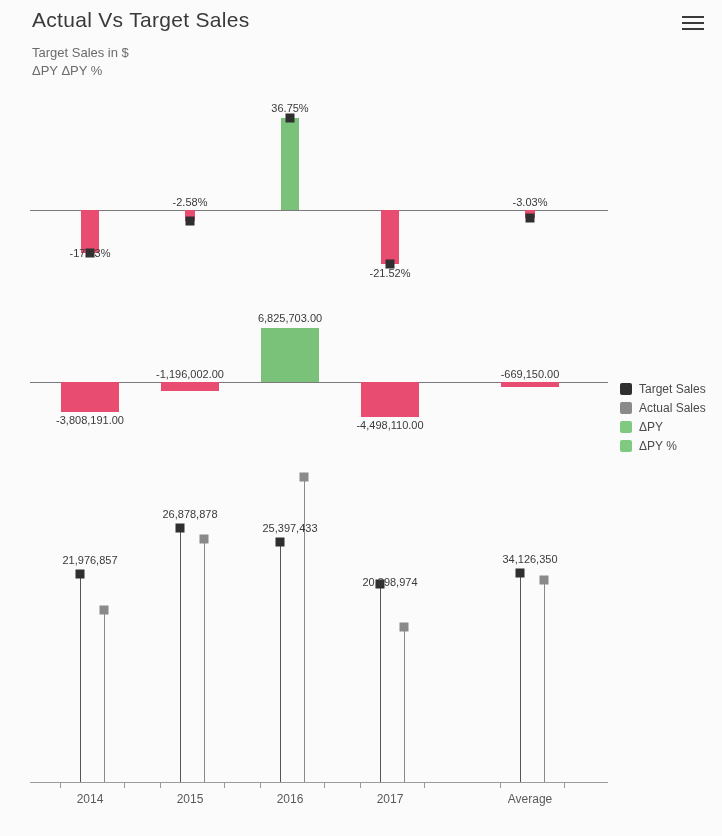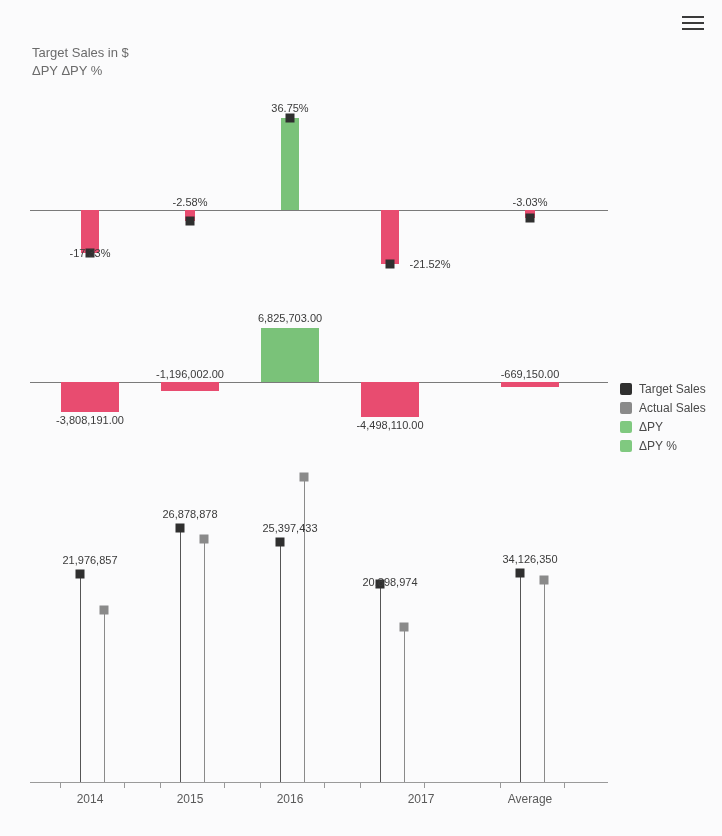--- a/index.html
+++ b/index.html
@@ -112,20 +112,21 @@
     height: 12px;
     border-radius: 2px;
     margin-right: 7px;
   }
 </style>
 </head>
 <body>
 
 <div class="canvas">
 
+  <div class="title">Actual Vs Target Sales</div>
   <div class="subtitle">
     <span>Target Sales in $</span><br>
     <span>ΔPY ΔPY %</span>
   </div>
 
   <div class="hamburger">
     <div></div>
       <div></div>
       <div></div>
   </div>
@@ -136,21 +137,21 @@
       <div class="marker target" style="left: 60px; top: 153.325px;"></div>
       <div class="label" style="left: 60px; top: 147.325px;">-17.33%</div>
       <div class="bar" style="width: 10px; left: 155px; height: 11.125px; background: rgb(232, 76, 112); bottom: 58.875px;"></div>
       <div class="marker target" style="left: 160px; top: 121.125px;"></div>
       <div class="label" style="left: 160px; top: 96px;">-2.58%</div>
       <div class="bar" style="width: 18px; left: 251px; height: 91.875px; background: rgb(122, 194, 121); bottom: 70px;"></div>
       <div class="marker target" style="left: 260px; top: 18.125px;"></div>
       <div class="label" style="left: 260px; top: 2.125px;">36.75%</div>
       <div class="bar" style="width: 18px; left: 351px; height: 53.8px; background: rgb(232, 76, 112); bottom: 16.2px;"></div>
       <div class="marker target" style="left: 360px; top: 163.8px;"></div>
-      <div class="label" style="left: 360px; top: 158px; margin-left: 40px;">-21.52%</div>
+      <div class="label" style="left: 360px; top: 167px;">-21.52%</div>
       <div class="bar" style="width: 10px; left: 495px; height: 7.575px; background: rgb(232, 76, 112); bottom: 62.425px;"></div>
       <div class="marker target" style="left: 500px; top: 117.575px;"></div>
       <div class="label" style="left: 500px; top: 96px;">-3.03%</div>
     </div>
 
   <div id="plot2" class="plot">
       <div class="axis-line" style="top: 72px;"></div>
       <div class="bar" style="width: 58px; left: 31px; height: 29.9215px; background: rgb(232, 76, 112); bottom: 18.0785px;"></div>
       <div class="label" style="left: 60px; top: 103.922px;">-3,808,191.00</div>
       <div class="bar" style="width: 58px; left: 131px; height: 9.39716px; background: rgb(232, 76, 112); bottom: 38.6028px;"></div>
@@ -189,21 +190,21 @@
       <div class="tick" style="left: 230px; top: 322px;"></div>
       <div class="tick" style="left: 294px; top: 322px;"></div>
       <div class="xlabel" style="left: 260px; top: 332px;">2016</div>
       <div class="stick" style="left: 350px; top: 124.41px; height: 197.59px;"></div>
       <div class="marker target" style="left: 350px; top: 124.41px;"></div>
       <div class="stick" style="left: 374px; top: 166.937px; height: 155.063px; background: rgb(138, 138, 138);"></div>
       <div class="marker actual" style="left: 374px; top: 166.937px;"></div>
       <div class="label" style="left: 360px; top: 116px;">20,898,974</div>
       <div class="tick" style="left: 330px; top: 322px;"></div>
       <div class="tick" style="left: 394px; top: 322px;"></div>
-      <div class="xlabel" style="left: 360px; top: 332px; margin-left: 31px;">2017</div>
+      <div class="xlabel" style="left: 360px; top: 332px;">2017</div>
       <div class="stick" style="left: 490px; top: 113.228px; height: 208.772px;"></div>
       <div class="marker target" style="left: 490px; top: 113.228px;"></div>
       <div class="stick" style="left: 514px; top: 119.555px; height: 202.445px; background: rgb(138, 138, 138);"></div>
       <div class="marker actual" style="left: 514px; top: 119.555px;"></div>
       <div class="label" style="left: 500px; top: 93.2284px;">34,126,350</div>
       <div class="tick" style="left: 470px; top: 322px;"></div>
       <div class="tick" style="left: 534px; top: 322px;"></div>
       <div class="xlabel" style="left: 500px; top: 332px;">Average</div>
     </div>
 

